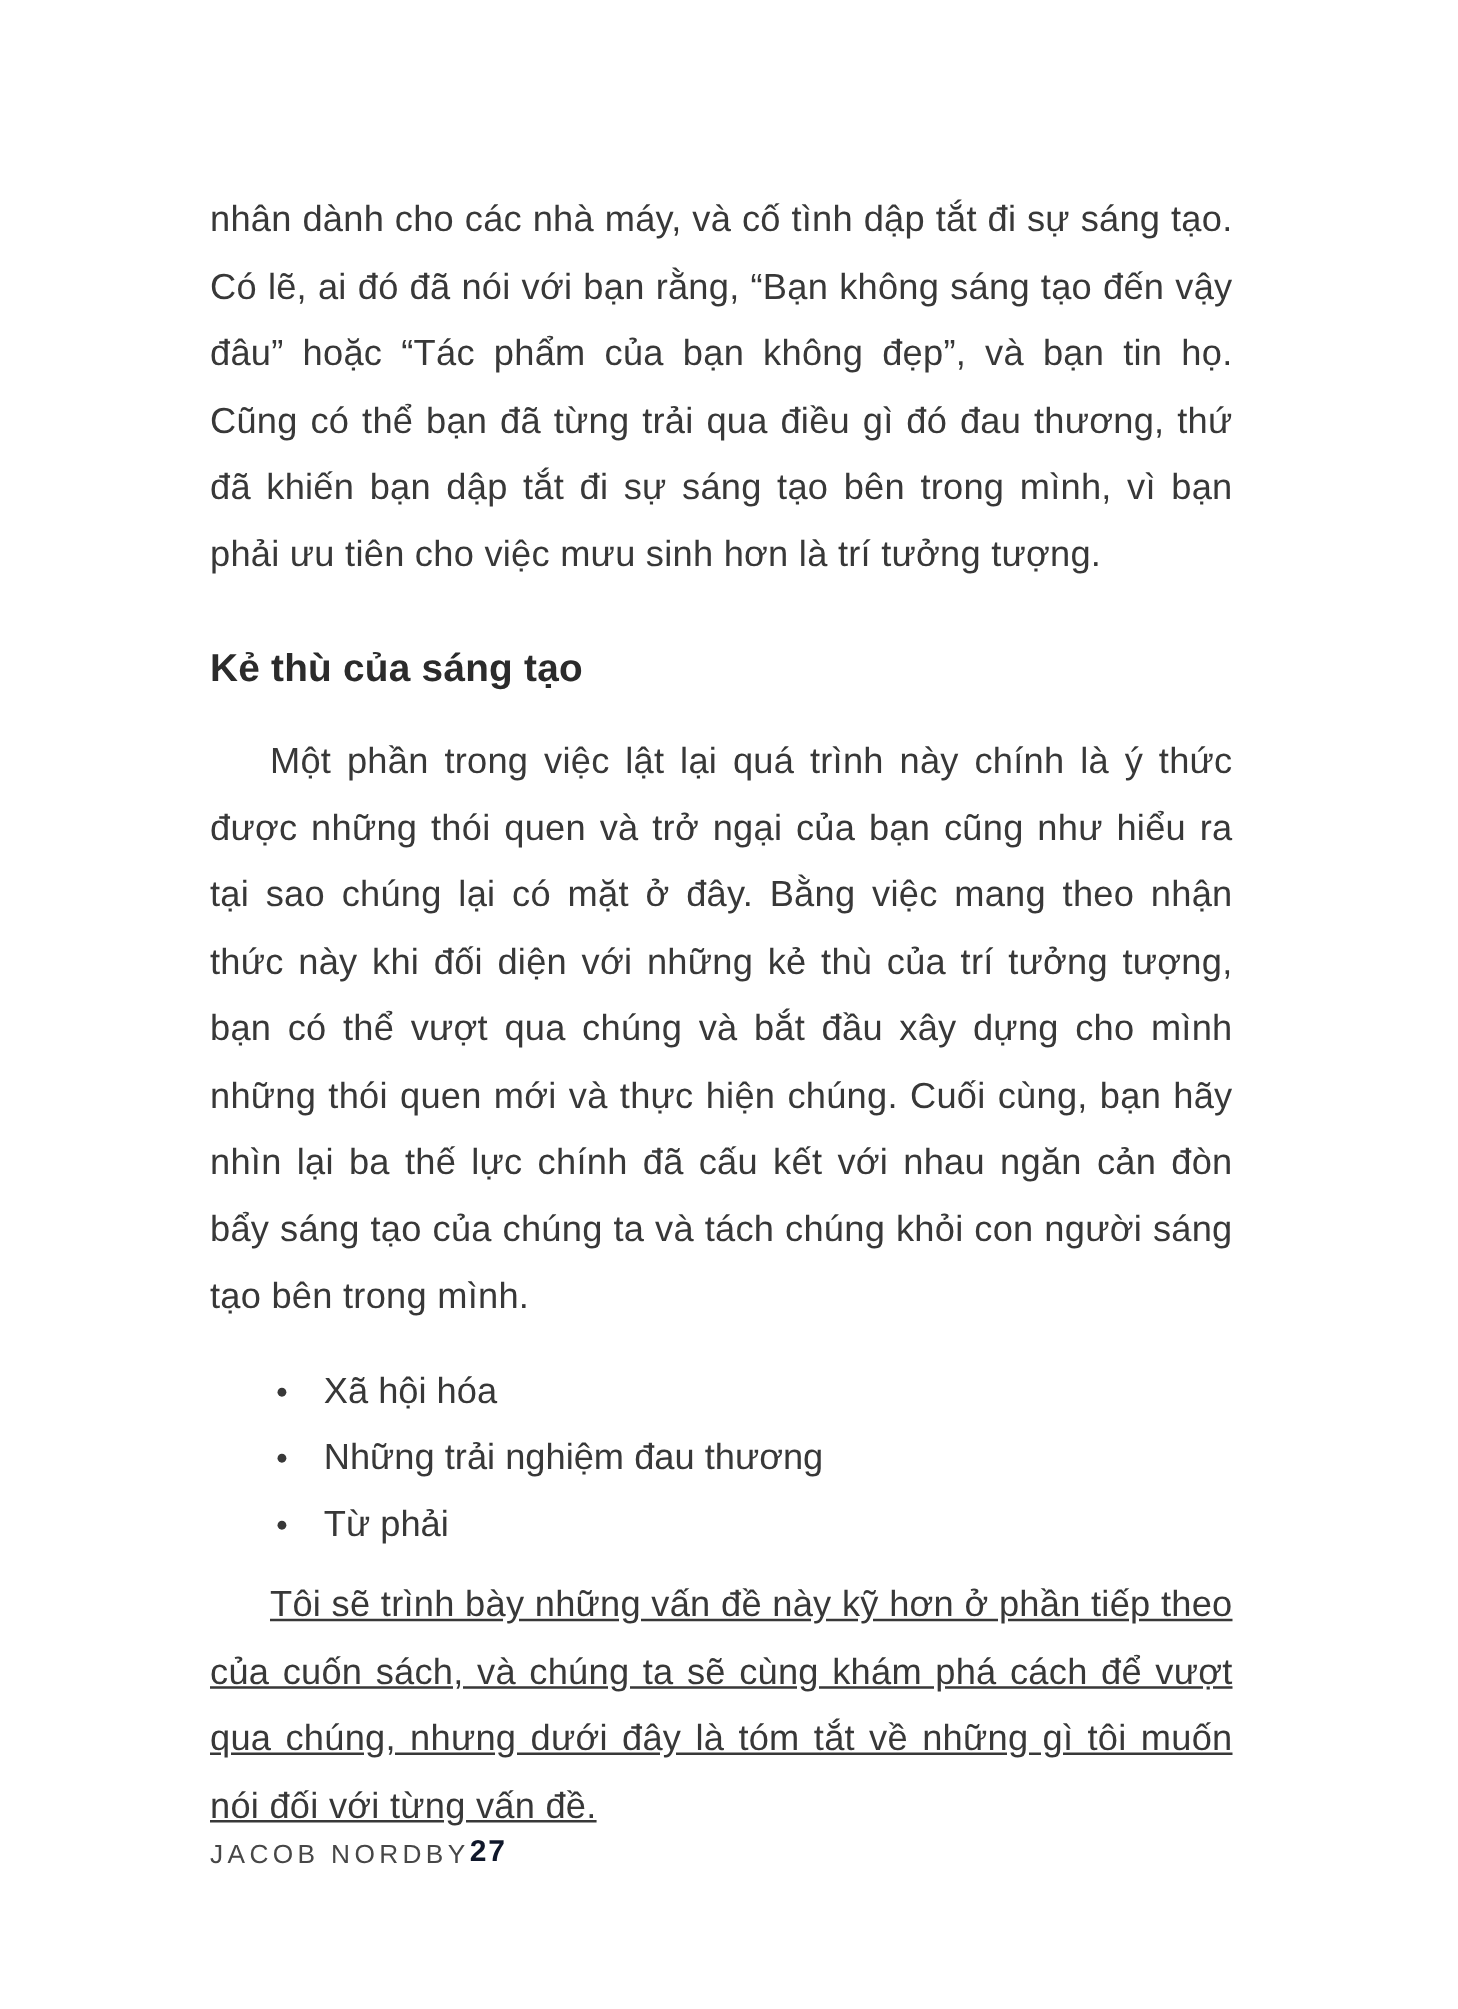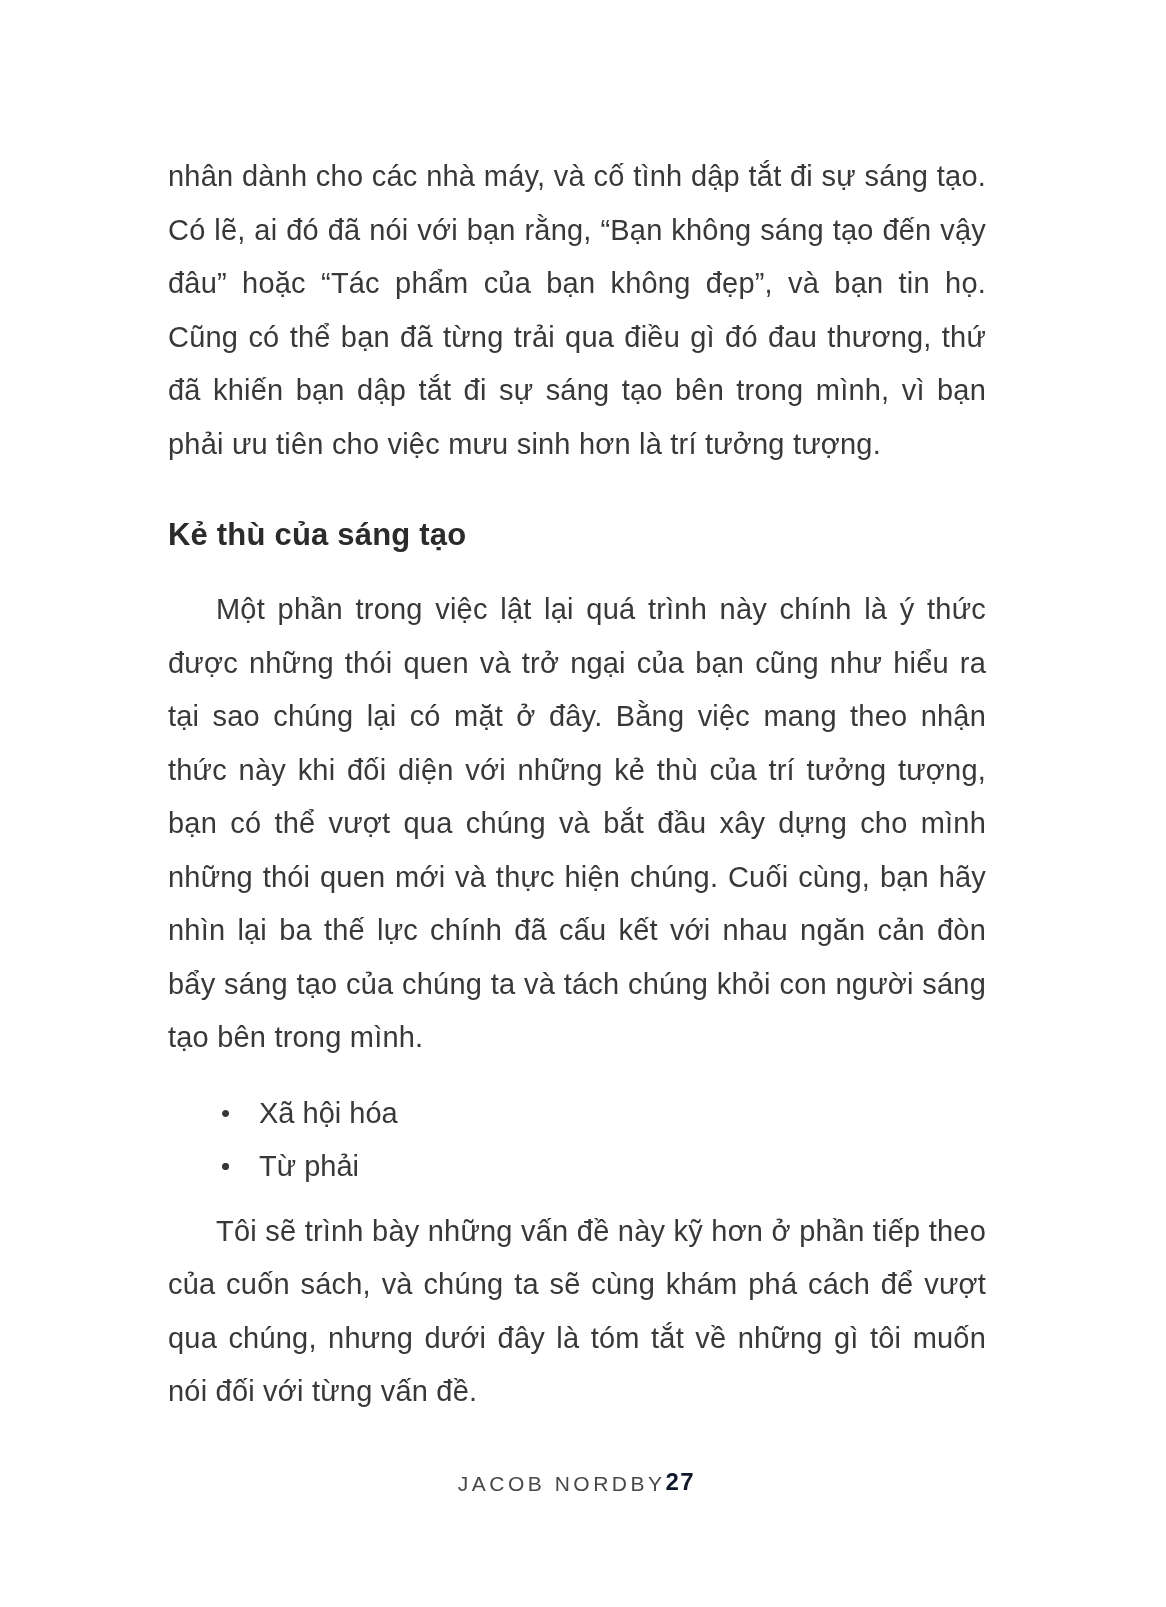--- a/index.html
+++ b/index.html
@@ -52,28 +52,28 @@
     color: #383838;
     padding-left: 91px;
   }
   ul.bullet-list .bullet {
     position: absolute;
     left: 53px;
     top: 0;
     font-size: 26px;
     color: #383838;
   }
-  p.after-list { margin-top: 11px; }
+  p.after-list { margin-top: 11px; text-decoration: underline; }
   .page-footer {
     position: absolute;
     left: 168px;
     right: 181px;
     top: 1468px;
     display: flex;
-    justify-content: center;
+    justify-content: flex-start;
     align-items: flex-end;
   }
   .author {
     font-size: 21px;
     letter-spacing: 3.5px;
     color: #474747;
   }
   .page-number {
     font-size: 24px;
     font-weight: 700;
@@ -93,20 +93,21 @@
 
     <p class="body-text indent">Một phần trong việc lật lại quá trình này chính là ý thức được những thói quen và trở ngại của bạn cũng như hiểu ra tại sao chúng lại có mặt ở đây. Bằng việc mang theo nhận thức này khi đối diện với những kẻ thù của trí tưởng tượng, bạn có thể vượt qua chúng và bắt đầu xây dựng cho mình những thói quen mới và thực hiện chúng. Cuối cùng, bạn hãy nhìn lại ba thế lực chính đã cấu kết với nhau ngăn cản đòn bẩy sáng tạo của chúng ta và tách chúng khỏi con người sáng tạo bên trong mình.</p>
 
     <ul class="bullet-list">
       <li>
         <span class="bullet">•</span>
         <span>Xã hội hóa</span>
       </li>
       <li>
         <span class="bullet">•</span>
+        <span>Những trải nghiệm đau thương</span>
       </li>
       <li>
         <span class="bullet">•</span>
         <span>Từ phải</span>
       </li>
     </ul>
 
     <p class="body-text indent after-list">Tôi sẽ trình bày những vấn đề này kỹ hơn ở phần tiếp theo của cuốn sách, và chúng ta sẽ cùng khám phá cách để vượt qua chúng, nhưng dưới đây là tóm tắt về những gì tôi muốn nói đối với từng vấn đề.</p>
 
   </main>

